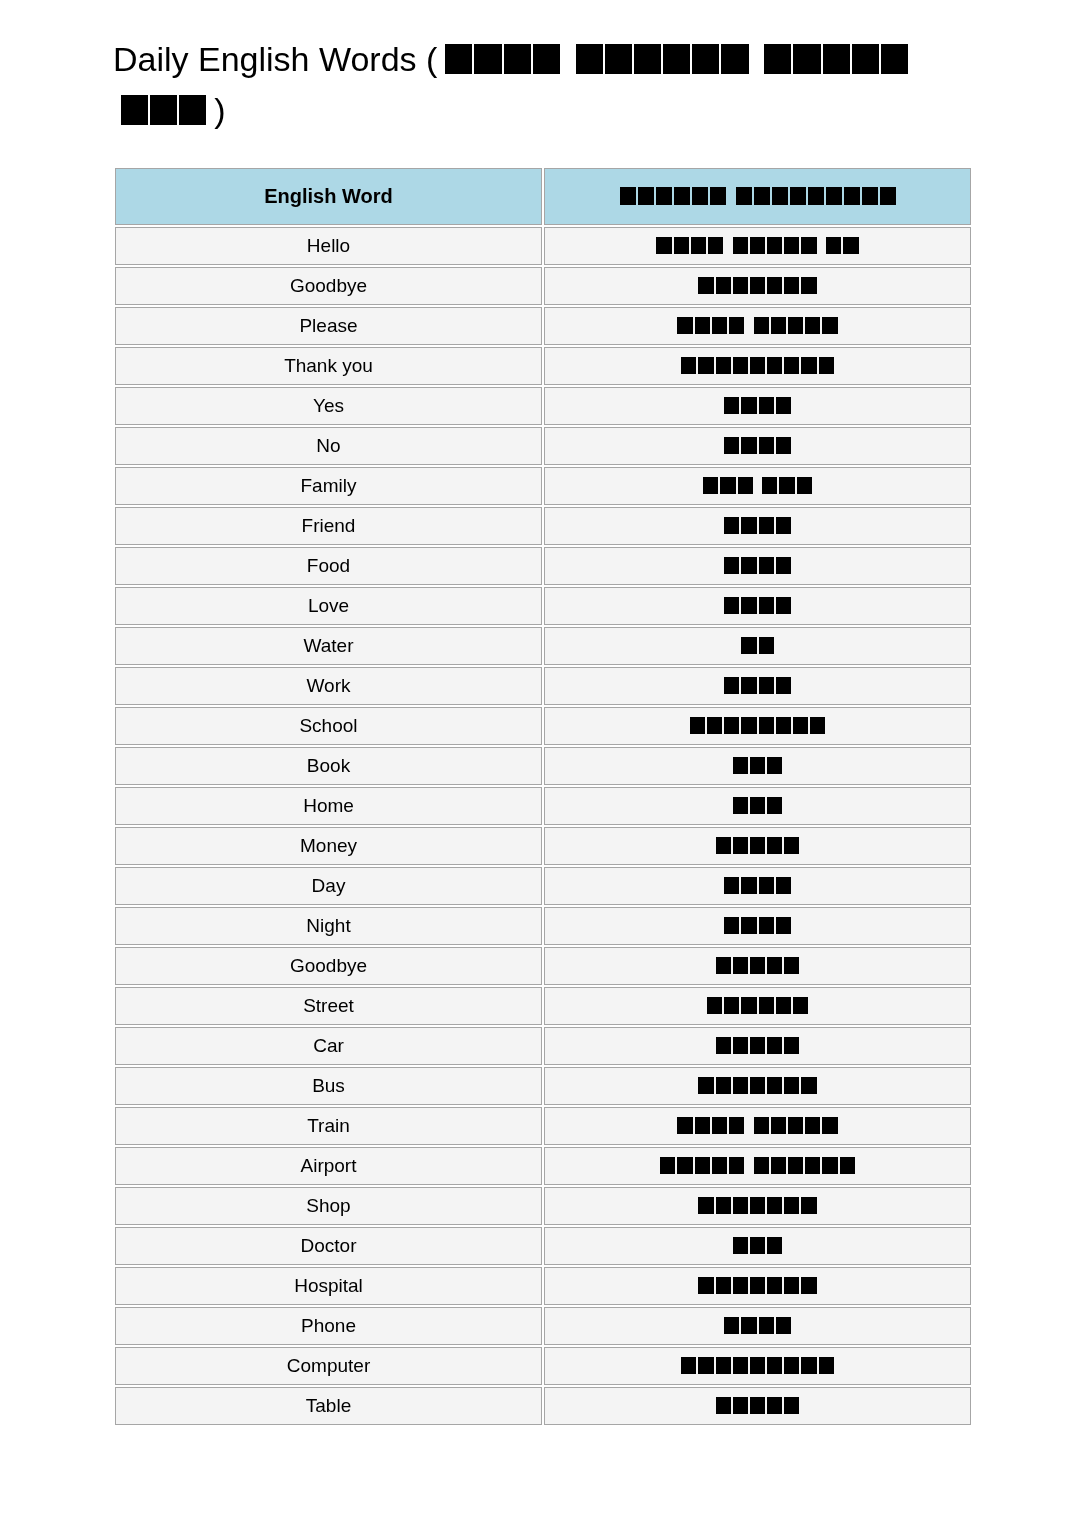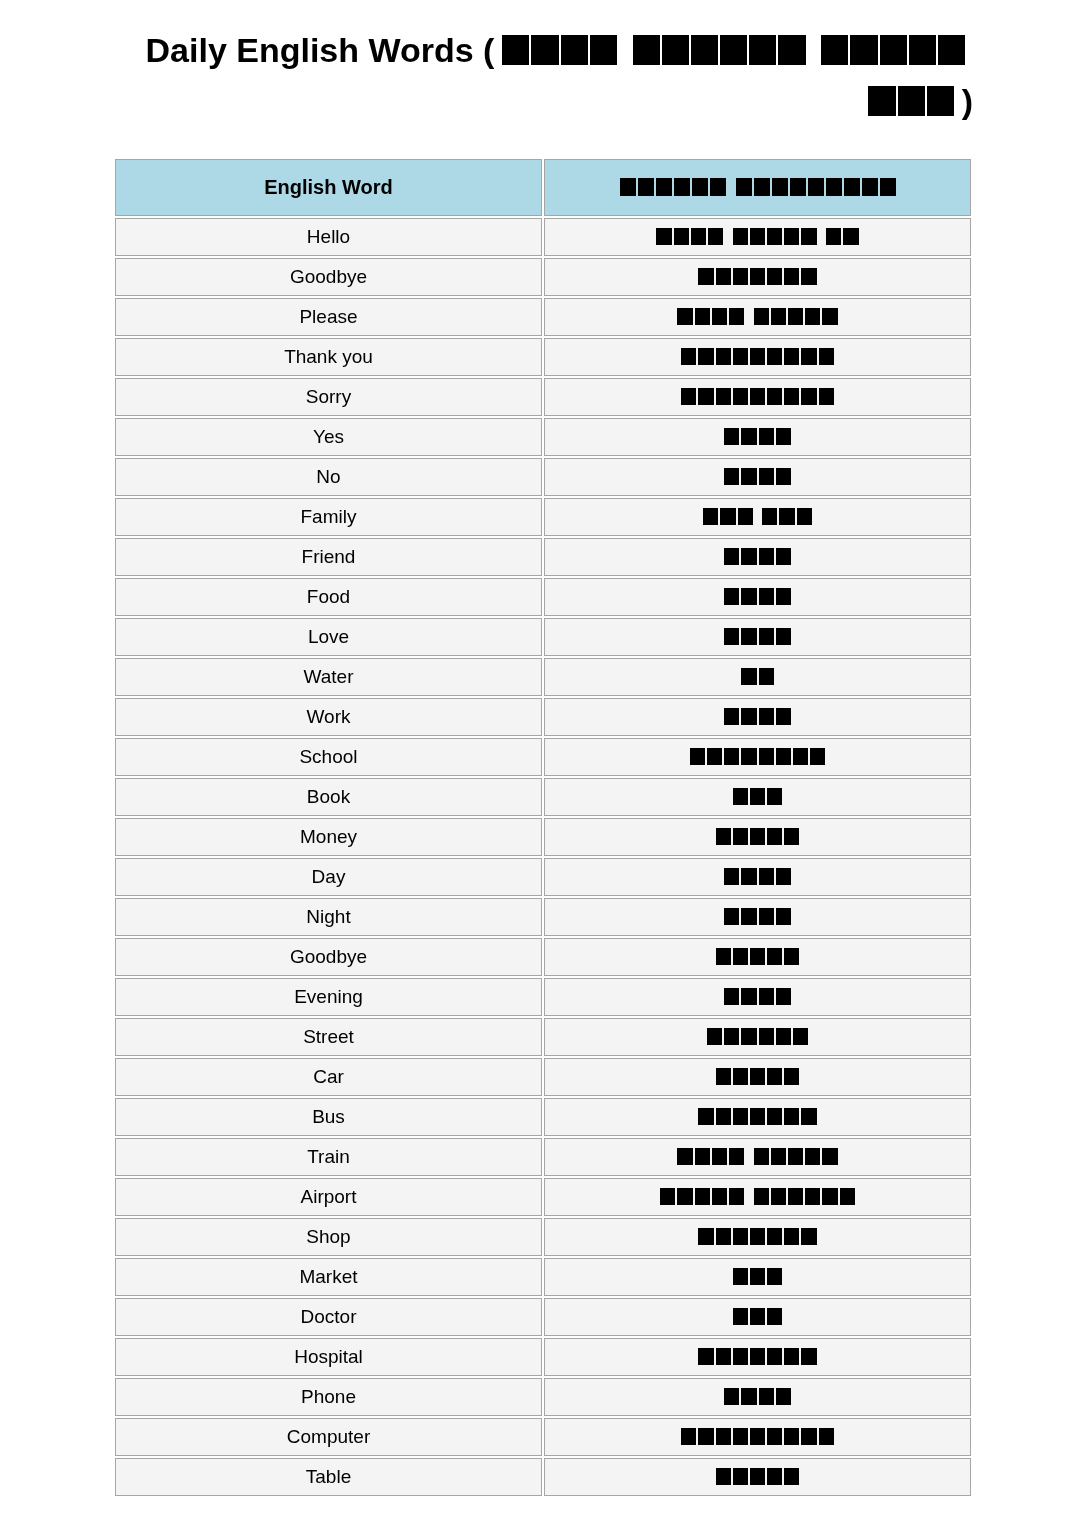--- a/index.html
+++ b/index.html
@@ -15,24 +15,24 @@
     margin: 0 auto;
     box-sizing: border-box;
     padding-top: 22px;
   }
   .content {
     width: 860px;
     margin: 0 auto;
   }
   h1.title {
     font-size: 34px;
-    font-weight: bold;
-    text-align: right;
+    font-weight: normal;
+    text-align: left;
     line-height: 1.5;
-    margin: 3px auto 30px auto;
+    margin: 12px auto 30px auto;
     width: 860px;
   }
   table.words-table {
     width: 100%;
     border-collapse: separate;
     border-spacing: 2px;
     table-layout: fixed;
   }
   table.words-table th {
     background: #add8e6;
@@ -94,24 +94,20 @@
   </tr>
           <tr>
     <td>Please</td>
     <td><span class="tofu-group"><span class="tofu"></span><span class="tofu"></span><span class="tofu"></span><span class="tofu"></span></span><span class="tofu-group"><span class="tofu"></span><span class="tofu"></span><span class="tofu"></span><span class="tofu"></span><span class="tofu"></span></span></td>
   </tr>
           <tr>
     <td>Thank you</td>
     <td><span class="tofu-group"><span class="tofu"></span><span class="tofu"></span><span class="tofu"></span><span class="tofu"></span><span class="tofu"></span><span class="tofu"></span><span class="tofu"></span><span class="tofu"></span><span class="tofu"></span></span></td>
   </tr>
           <tr>
-    <td>Sorry</td>
-    <td><span class="tofu-group"><span class="tofu"></span><span class="tofu"></span><span class="tofu"></span><span class="tofu"></span><span class="tofu"></span><span class="tofu"></span><span class="tofu"></span><span class="tofu"></span><span class="tofu"></span></span></td>
-  </tr>
-          <tr>
     <td>Yes</td>
     <td><span class="tofu-group"><span class="tofu"></span><span class="tofu"></span><span class="tofu"></span><span class="tofu"></span></span></td>
   </tr>
           <tr>
     <td>No</td>
     <td><span class="tofu-group"><span class="tofu"></span><span class="tofu"></span><span class="tofu"></span><span class="tofu"></span></span></td>
   </tr>
           <tr>
     <td>Family</td>
     <td><span class="tofu-group"><span class="tofu"></span><span class="tofu"></span><span class="tofu"></span></span><span class="tofu-group"><span class="tofu"></span><span class="tofu"></span><span class="tofu"></span></span></td>
@@ -138,38 +134,38 @@
   </tr>
           <tr>
     <td>School</td>
     <td><span class="tofu-group"><span class="tofu"></span><span class="tofu"></span><span class="tofu"></span><span class="tofu"></span><span class="tofu"></span><span class="tofu"></span><span class="tofu"></span><span class="tofu"></span></span></td>
   </tr>
           <tr>
     <td>Book</td>
     <td><span class="tofu-group"><span class="tofu"></span><span class="tofu"></span><span class="tofu"></span></span></td>
   </tr>
           <tr>
+    <td>Home</td>
+    <td><span class="tofu-group"><span class="tofu"></span><span class="tofu"></span><span class="tofu"></span></span></td>
+  </tr>
+          <tr>
     <td>Money</td>
     <td><span class="tofu-group"><span class="tofu"></span><span class="tofu"></span><span class="tofu"></span><span class="tofu"></span><span class="tofu"></span></span></td>
   </tr>
           <tr>
     <td>Day</td>
     <td><span class="tofu-group"><span class="tofu"></span><span class="tofu"></span><span class="tofu"></span><span class="tofu"></span></span></td>
   </tr>
           <tr>
     <td>Night</td>
     <td><span class="tofu-group"><span class="tofu"></span><span class="tofu"></span><span class="tofu"></span><span class="tofu"></span></span></td>
   </tr>
           <tr>
     <td>Goodbye</td>
     <td><span class="tofu-group"><span class="tofu"></span><span class="tofu"></span><span class="tofu"></span><span class="tofu"></span><span class="tofu"></span></span></td>
-  </tr>
-          <tr>
-    <td>Evening</td>
-    <td><span class="tofu-group"><span class="tofu"></span><span class="tofu"></span><span class="tofu"></span><span class="tofu"></span></span></td>
   </tr>
           <tr>
     <td>Street</td>
     <td><span class="tofu-group"><span class="tofu"></span><span class="tofu"></span><span class="tofu"></span><span class="tofu"></span><span class="tofu"></span><span class="tofu"></span></span></td>
   </tr>
           <tr>
     <td>Car</td>
     <td><span class="tofu-group"><span class="tofu"></span><span class="tofu"></span><span class="tofu"></span><span class="tofu"></span><span class="tofu"></span></span></td>
   </tr>
           <tr>
@@ -182,24 +178,20 @@
   </tr>
           <tr>
     <td>Airport</td>
     <td><span class="tofu-group"><span class="tofu"></span><span class="tofu"></span><span class="tofu"></span><span class="tofu"></span><span class="tofu"></span></span><span class="tofu-group"><span class="tofu"></span><span class="tofu"></span><span class="tofu"></span><span class="tofu"></span><span class="tofu"></span><span class="tofu"></span></span></td>
   </tr>
           <tr>
     <td>Shop</td>
     <td><span class="tofu-group"><span class="tofu"></span><span class="tofu"></span><span class="tofu"></span><span class="tofu"></span><span class="tofu"></span><span class="tofu"></span><span class="tofu"></span></span></td>
   </tr>
           <tr>
-    <td>Market</td>
-    <td><span class="tofu-group"><span class="tofu"></span><span class="tofu"></span><span class="tofu"></span></span></td>
-  </tr>
-          <tr>
     <td>Doctor</td>
     <td><span class="tofu-group"><span class="tofu"></span><span class="tofu"></span><span class="tofu"></span></span></td>
   </tr>
           <tr>
     <td>Hospital</td>
     <td><span class="tofu-group"><span class="tofu"></span><span class="tofu"></span><span class="tofu"></span><span class="tofu"></span><span class="tofu"></span><span class="tofu"></span><span class="tofu"></span></span></td>
   </tr>
           <tr>
     <td>Phone</td>
     <td><span class="tofu-group"><span class="tofu"></span><span class="tofu"></span><span class="tofu"></span><span class="tofu"></span></span></td>

